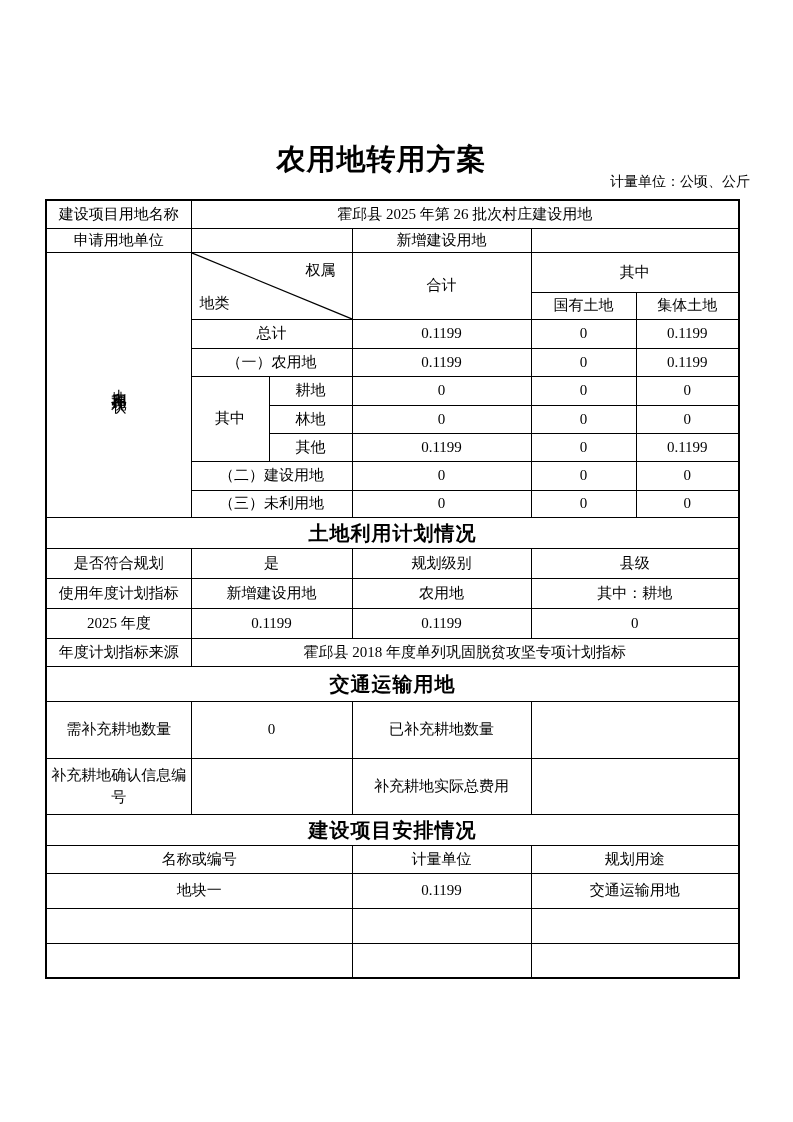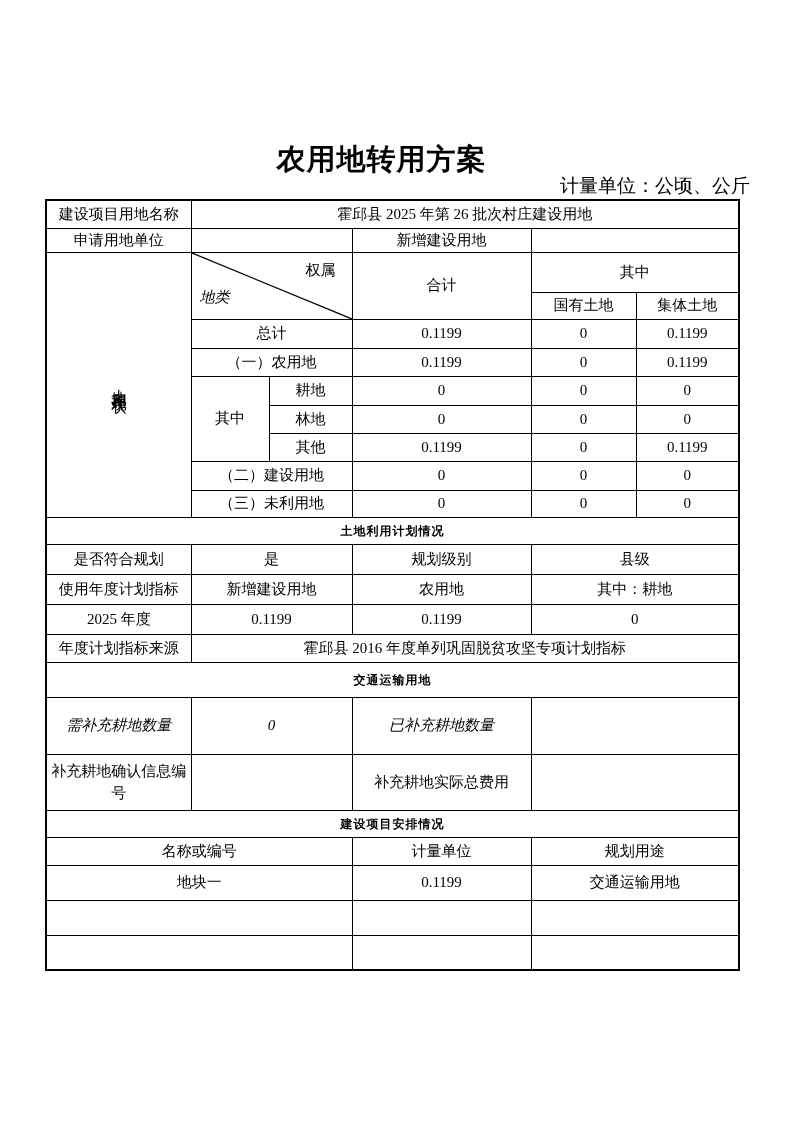--- a/index.html
+++ b/index.html
@@ -20,21 +20,21 @@
     width: 763px;
     text-align: center;
     font-size: 29px;
     font-weight: bold;
     letter-spacing: 1px;
   }
   .unit-note {
     position: absolute;
     top: 173px;
     right: 43px;
-    font-size: 19px;
+    font-size: 14px;
     font-family: Liberation Serif, serif;
   }
   table.form {
     position: absolute;
     top: 199px;
     left: 45px;
     width: 693px;
     border-collapse: collapse;
     table-layout: fixed;
     border: 2px solid #000;
@@ -42,42 +42,42 @@
   }
   table.form td {
     border: 1px solid #000;
     text-align: center;
     vertical-align: middle;
     padding: 0 4px;
     overflow: hidden;
     line-height: 1.5;
   }
   td.left { text-align: left; padding: 0 7px; }
-  td.sec  { font-weight: bold; font-size: 12px; letter-spacing: 1px; }
+  td.sec  { font-weight: bold; font-size: 20px; letter-spacing: 1px; }
   tr.h24 { height: 24px; }
   tr.h27 { height: 27px; }
   tr.h28 { height: 28px; }
   tr.h29 { height: 29px; }
   tr.h30 { height: 30px; }
   tr.h35 { height: 35px; }
   tr.h40 { height: 40px; }
   tr.h56 { height: 56px; }
-  tr.h57 { height: 57px; font-style: italic; }
+  tr.h57 { height: 57px; }
   td.vcell { padding: 0; }
   .vtext {
     display: inline-block;
     writing-mode: vertical-lr;
     text-orientation: upright;
     letter-spacing: 2px;
     font-size: 15px;
   }
   td.diag { position: relative; padding: 0; }
   .diag-svg { position: absolute; left: 0; top: 0; width: 100%; height: 100%; display: block; }
   .diag-top    { position: absolute; top: 6px;  right: 16px; }
-  .diag-bottom { position: absolute; bottom: 10px; left: 8px; font-style: italic; }
+  .diag-bottom { position: absolute; bottom: 4px; left: 8px; }
 </style>
 </head>
 <body>
 
 <div class="page">
 
   <div class="doc-title">农用地转用方案</div>
   <div class="unit-note">计量单位：公顷、公斤</div>
 
   <table class="form">
@@ -182,21 +182,21 @@
       <td colspan="2">其中：耕地</td>
     </tr>
     <tr class="h30">
       <td>2025 年度</td>
       <td colspan="2">0.1199</td>
       <td>0.1199</td>
       <td colspan="2">0</td>
     </tr>
     <tr class="h28">
       <td class="left">年度计划指标来源</td>
-      <td colspan="5">霍邱县 2016 年度单列巩固脱贫攻坚专项计划指标</td>
+      <td colspan="5">霍邱县 2018 年度单列巩固脱贫攻坚专项计划指标</td>
     </tr>
 
     <tr class="h35">
       <td colspan="6" class="sec">交通运输用地</td>
     </tr>
     <tr class="h57">
       <td class="left">需补充耕地数量</td>
       <td colspan="2">0</td>
       <td class="left">已补充耕地数量</td>
       <td colspan="2"></td>

